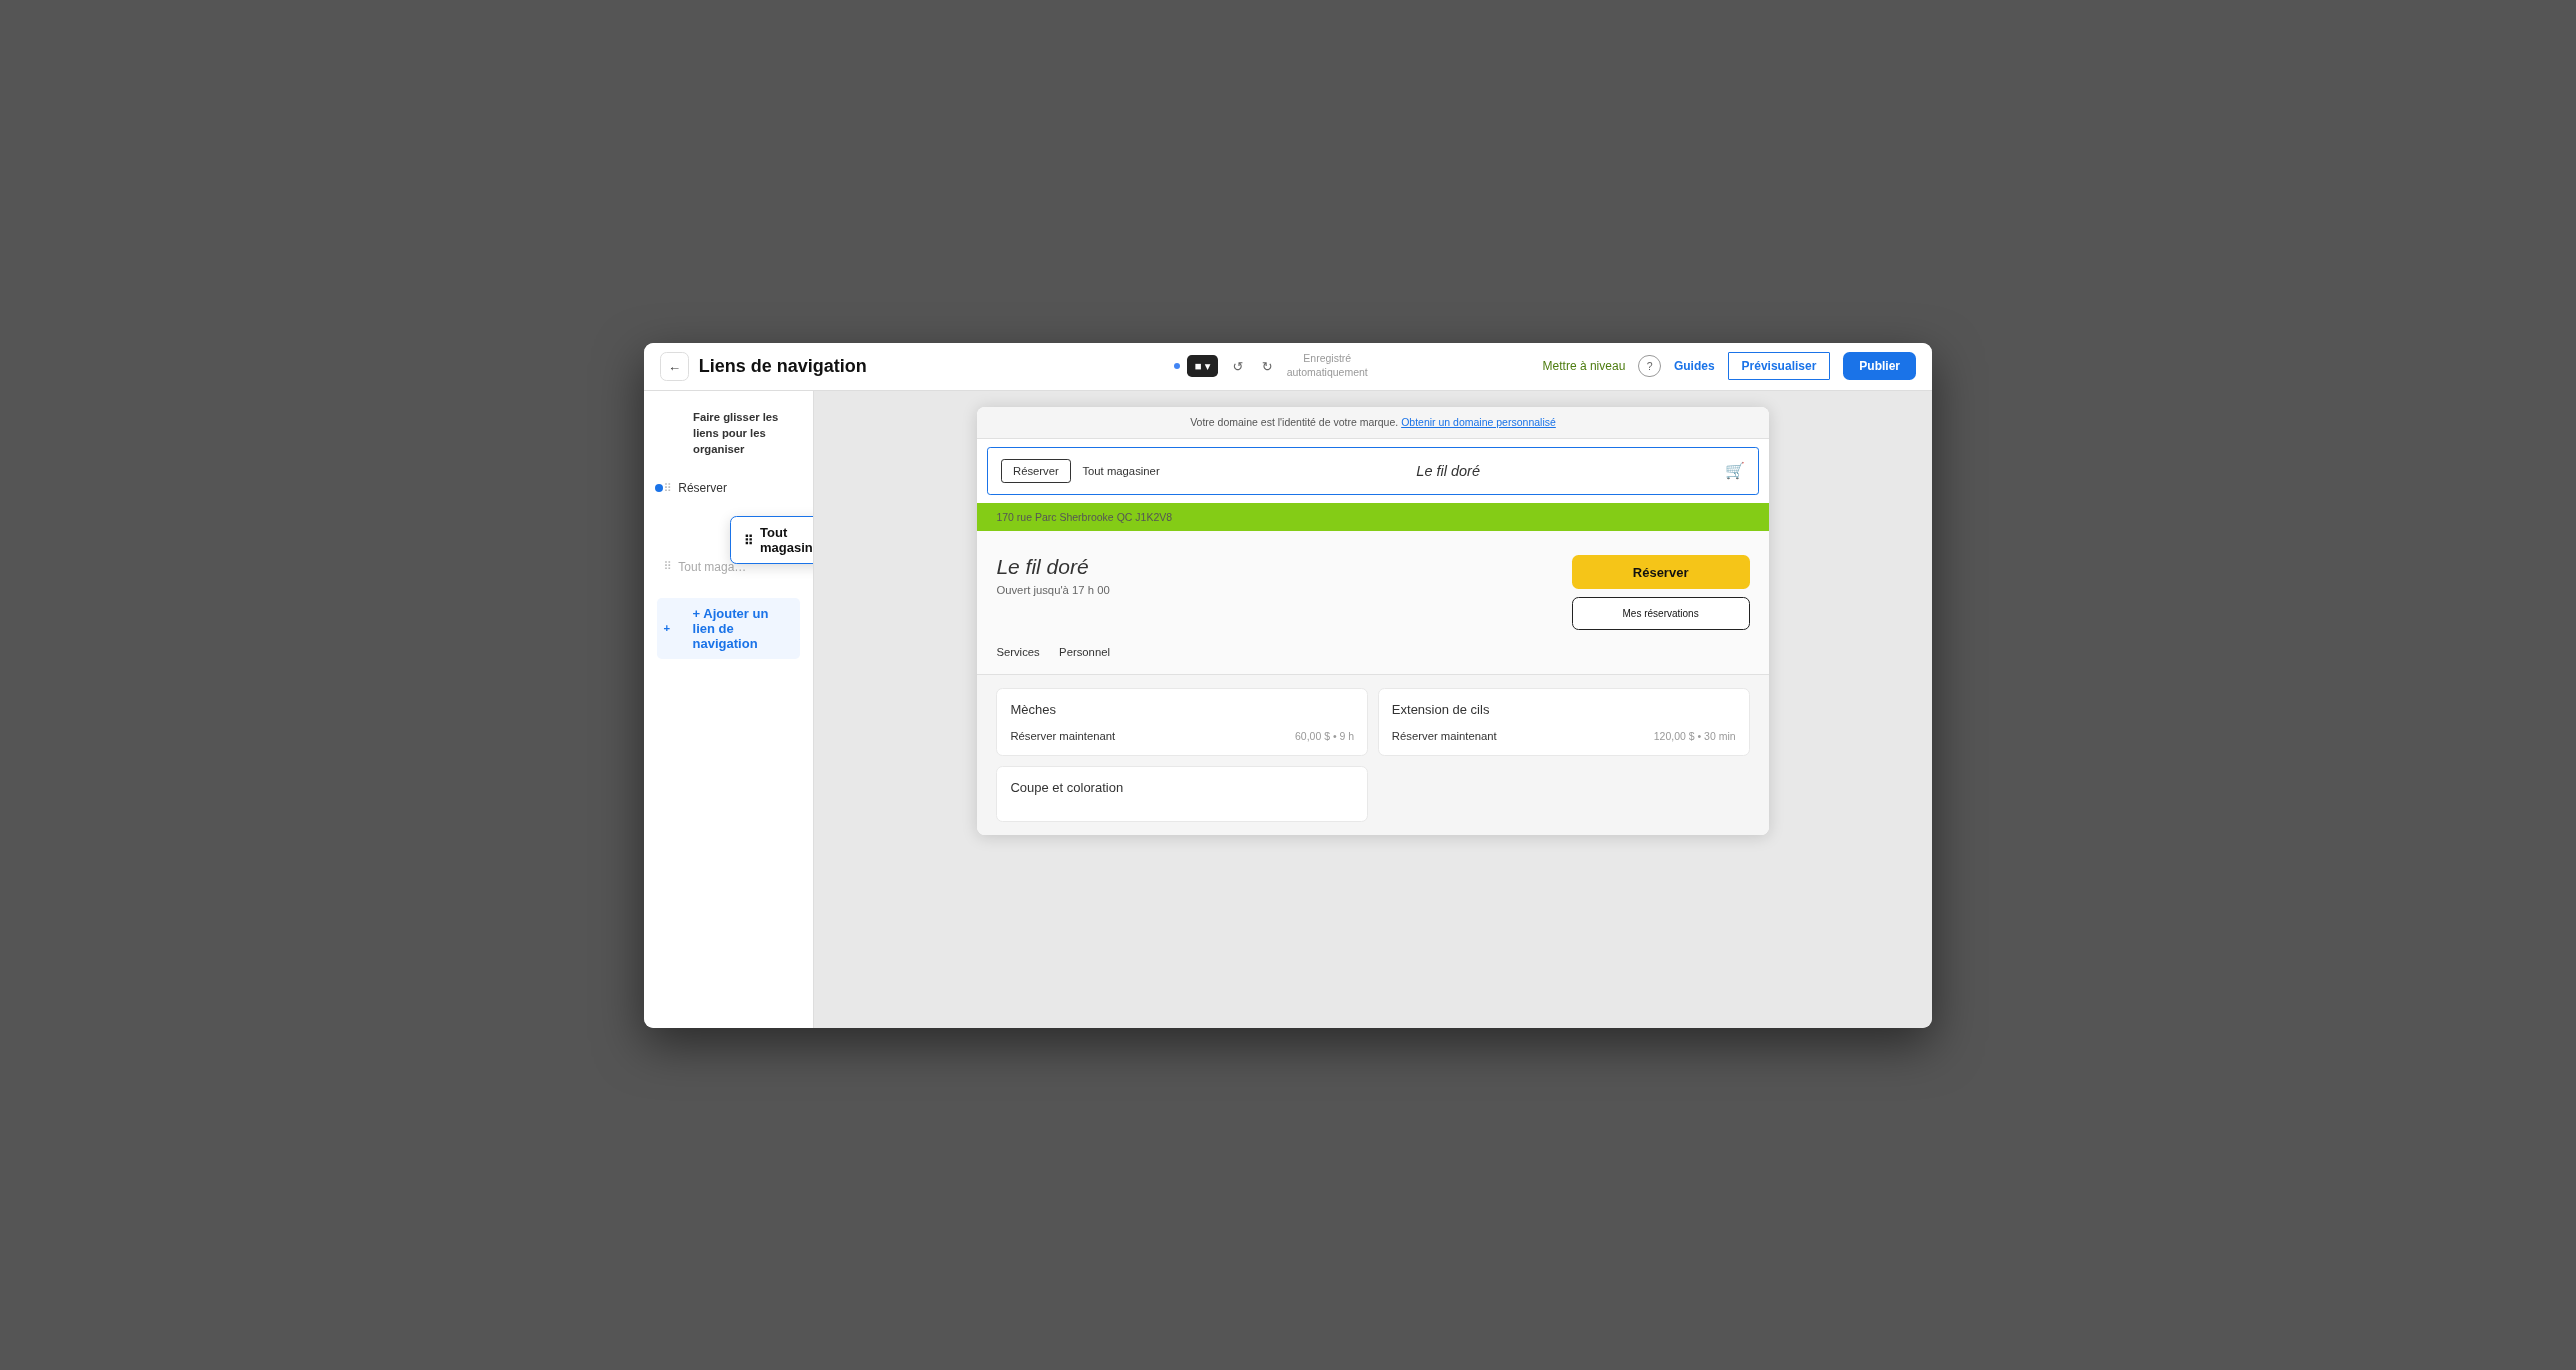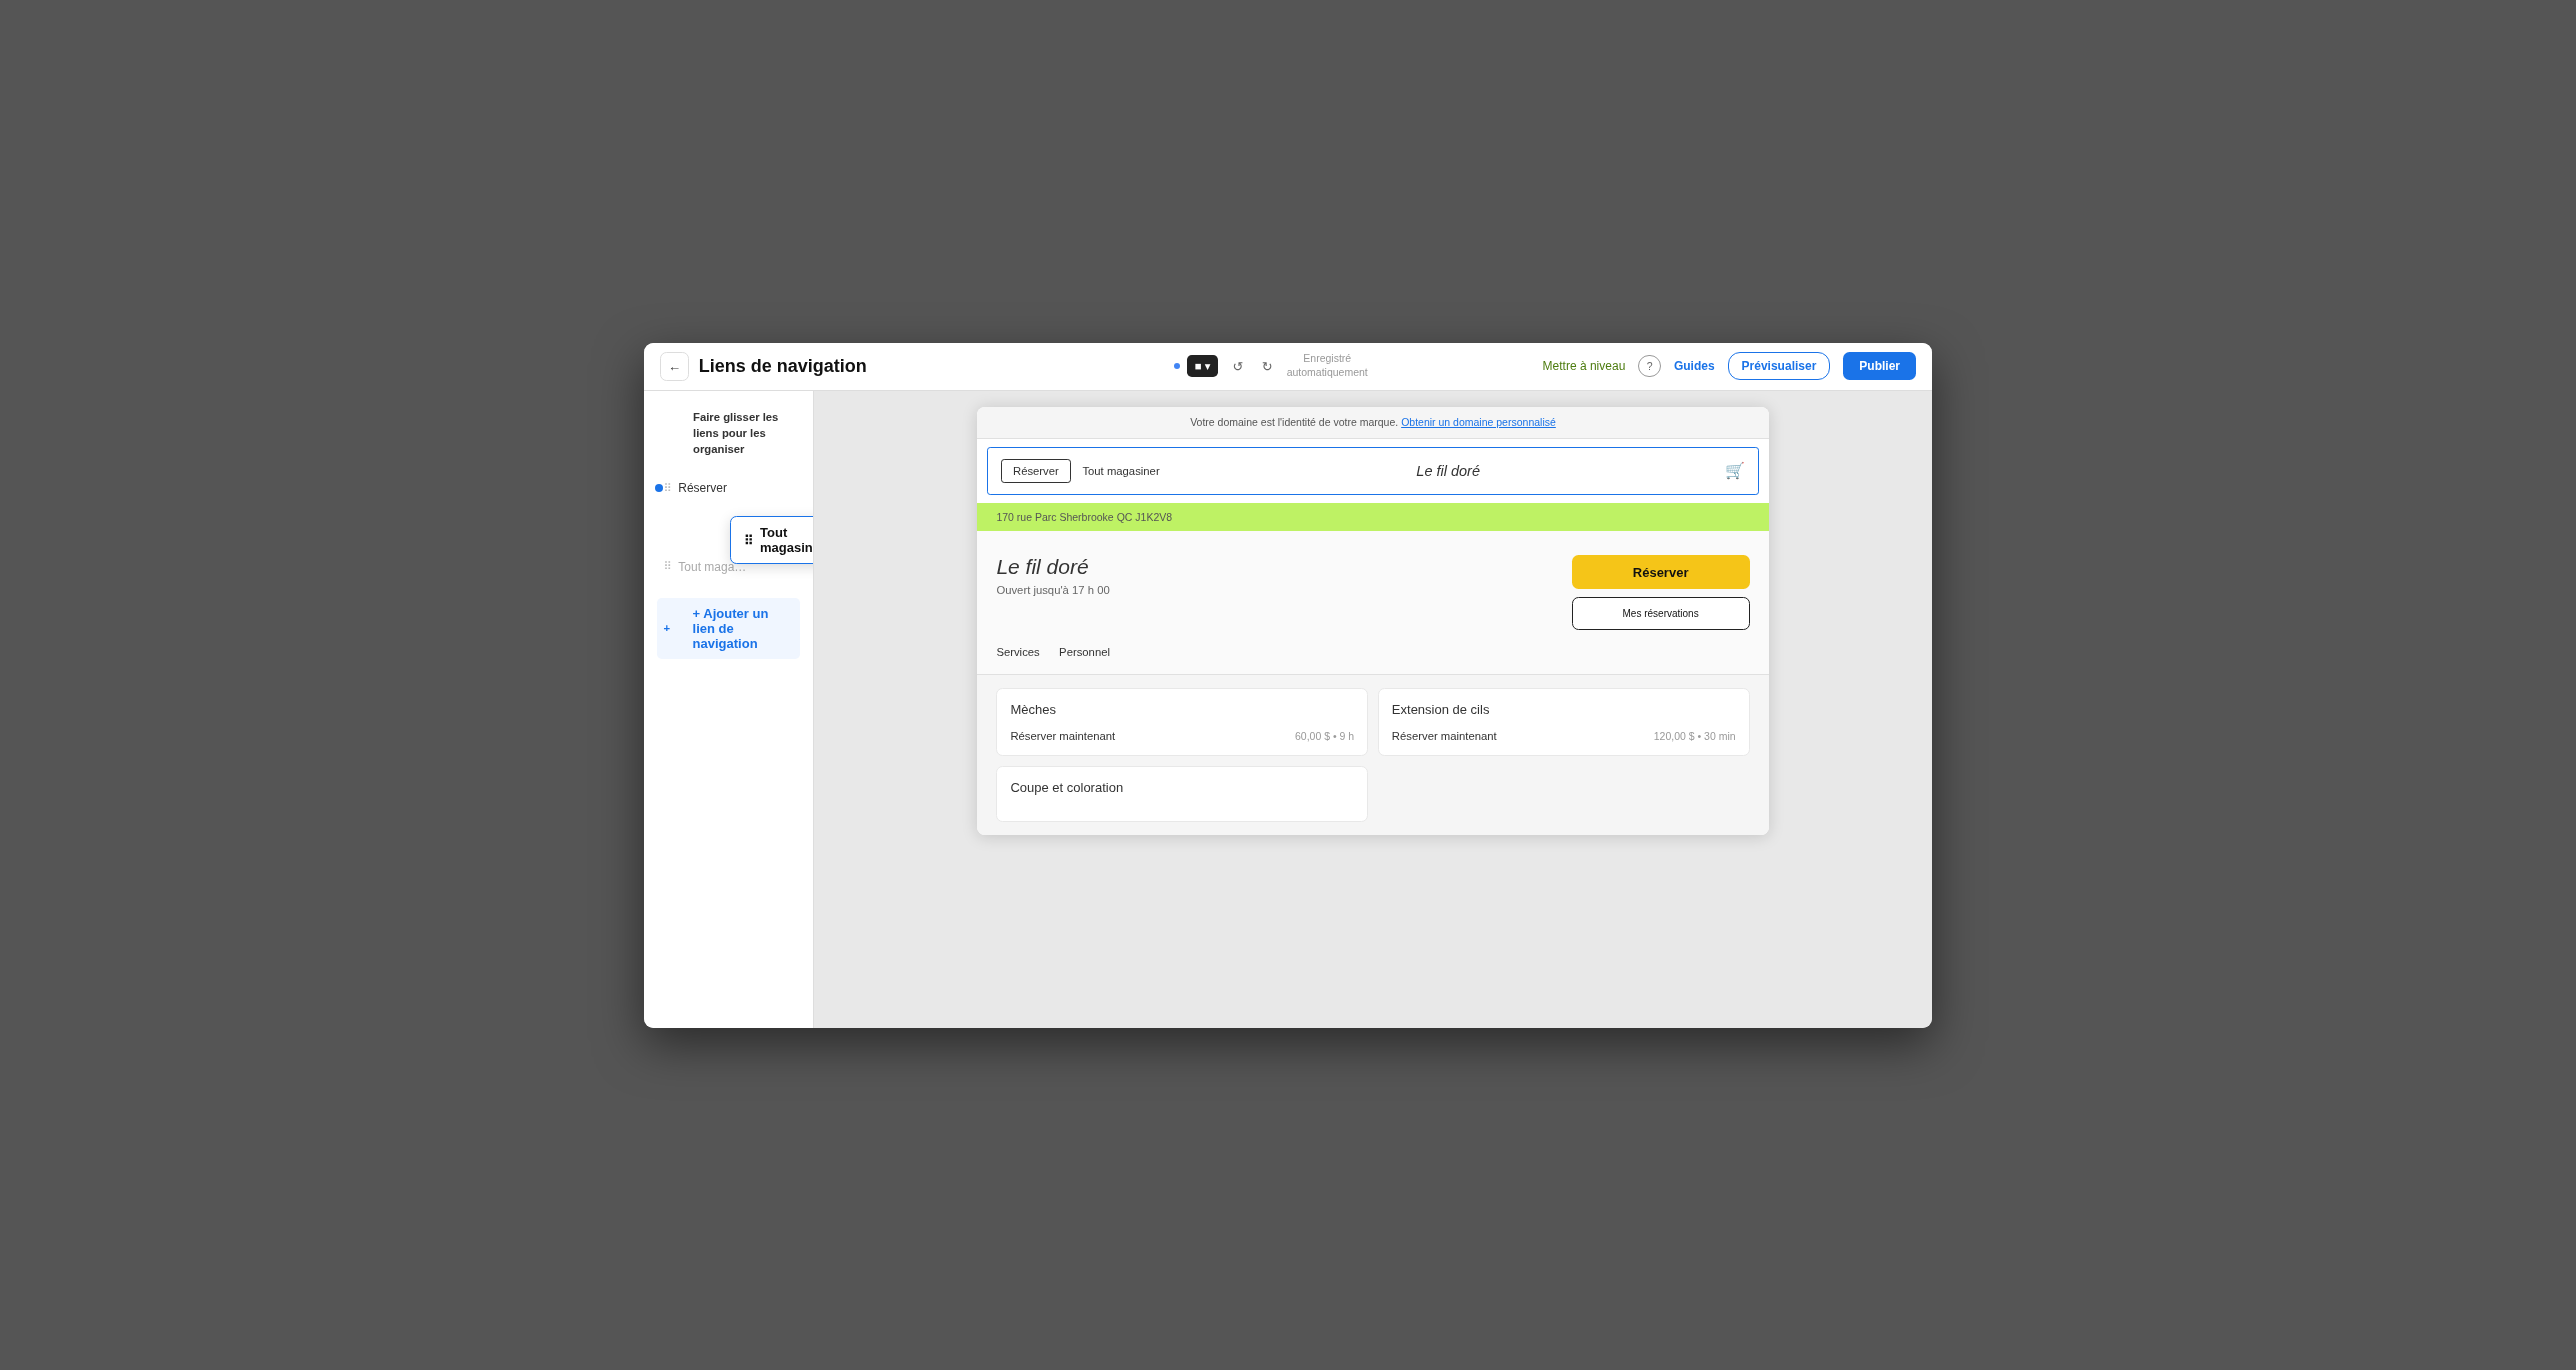--- a/index.html
+++ b/index.html
@@ -139,21 +139,21 @@
       background: none;
       border: none;
     }
     .preview-btn {
       color: #1a73e8;
       font-weight: 600;
       font-size: 12px;
       cursor: pointer;
       background: none;
       border: 1.2px solid #1a73e8;
-      border-radius: 12px;
+      border-radius: 1px;
       padding: 5.7px 13px;
     }
     .publish-btn {
       background: #1a73e8;
       color: #fff;
       font-weight: 600;
       font-size: 12px;
       border: none;
       border-radius: 6.5px;
       padding: 7.3px 16px;
@@ -314,21 +314,21 @@
       color: #333;
       font-style: italic;
     }
     .preview-nav-cart {
       font-size: 16px;
       color: #333;
       cursor: pointer;
     }
     
     .address-bar {
-      background: #bef264;
+      background: #84cc16;
       padding: 8px 19.4px;
       font-size: 10.5px;
       color: #555;
     }
     
     .business-section {
       padding: 24px 19.4px 16px;
       display: flex;
       align-items: flex-start;
       justify-content: space-between;

